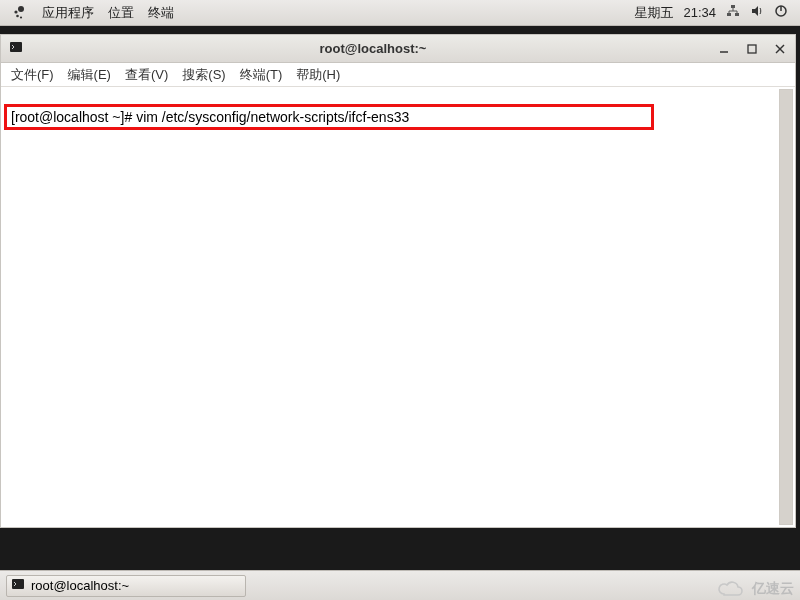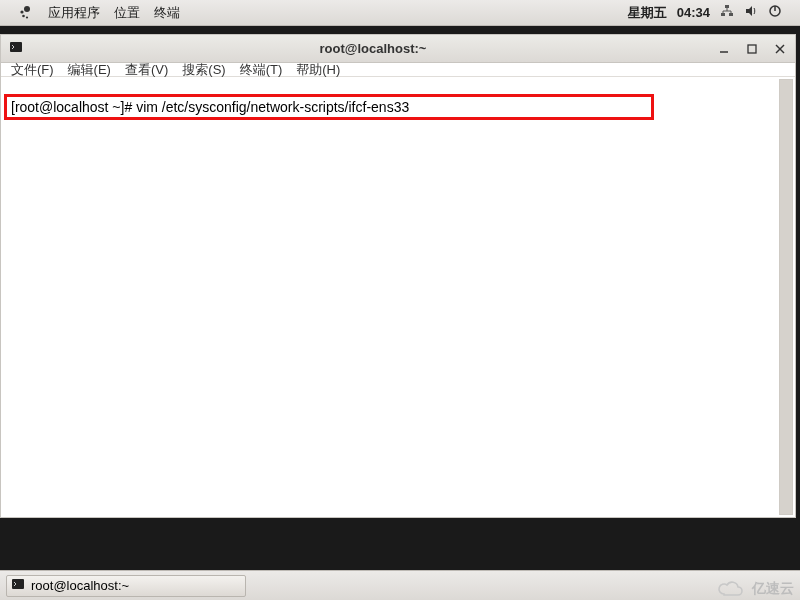--- a/index.html
+++ b/index.html
@@ -1,31 +1,31 @@
 <!DOCTYPE html>
 <html><head>
 <meta charset="utf-8">
 <style>
   * { margin: 0; padding: 0; box-sizing: border-box; font-family: "WenQuanYi Micro Hei", "Microsoft YaHei", Arial, sans-serif; }
   body { width: 800px; height: 600px; background: #f0f0f0; overflow: hidden; position: relative; }
 
-  .topbar { height: 26px; background: linear-gradient(#eceae8,#dcd9d5); display: flex; align-items: center; padding: 0 18px; font-size: 13px; color: #222; border-bottom: 1px solid #bdb9b4; }
+  .topbar { height: 26px; background: linear-gradient(#eceae8,#dcd9d5); display: flex; align-items: center; padding: 0 12px; font-size: 13px; color: #222; border-bottom: 1px solid #bdb9b4; }
   .topbar .left { display: flex; align-items: center; gap: 14px; }
-  .topbar .right { margin-left: auto; display: flex; align-items: center; gap: 10px; font-weight: bold; }
+  .topbar .right { margin-left: auto; display: flex; align-items: center; gap: 10px; }
   .gnome-icon svg { display: block; }
 
   .desktop { position: absolute; left: 0; right: 0; top: 26px; bottom: 30px; background: #1a1a1a; }
   .window { position: absolute; left: 0; top: 8px; width: 796px; background: #fff; border: 1px solid #c8c5c0; }
   .titlebar { height: 28px; background: linear-gradient(#ecebe7,#dcd9d5); display: flex; align-items: center; padding: 0 8px; border-bottom: 1px solid #c8c5c0; }
   .titlebar .term-icon { margin-right: 6px; }
   .titlebar .title { flex: 1; text-align: center; font-size: 13px; font-weight: bold; color: #333; }
   .win-btns { display: flex; gap: 14px; }
   .win-btn { width: 14px; height: 14px; display: flex; align-items: center; justify-content: center; font-size: 12px; color: #333; cursor: pointer; }
 
-  .menubar { height: 14px; display: flex; align-items: center; gap: 14px; padding: 0 10px; font-size: 13px; color: #333; border-bottom: 1px solid #e0ddd9; background: #fff; }
+  .menubar { height: 24px; display: flex; align-items: center; gap: 14px; padding: 0 10px; font-size: 13px; color: #333; border-bottom: 1px solid #e0ddd9; background: #fff; }
 
   .term-body { height: 440px; background: #fff; font-family: "DejaVu Sans Mono","Courier New",monospace; font-size: 14px; color: #000; position: relative; overflow: hidden; }
   .highlight { position: absolute; left: 3px; top: 17px; width: 650px; border: 3px solid #e11; padding: 2px 4px; white-space: pre; font-family: inherit; }
   .scrollbar { position: absolute; right: 2px; top: 2px; width: 14px; bottom: 2px; background: #f2f1ee; border: 1px solid #cfcbc5; }
   .scrollbar .thumb { width: 100%; height: 100%; background: #d6d2cc; }
 
   .taskbar { position: absolute; left: 0; right: 0; bottom: 0; height: 30px; background: linear-gradient(#eceae8,#dcd9d5); border-top: 1px solid #bdb9b4; display: flex; align-items: center; padding: 0 6px; font-size: 13px; }
   .task-tab { display: flex; align-items: center; gap: 6px; padding: 2px 10px 2px 4px; background: linear-gradient(#f4f2ef,#ddd9d4); border: 1px solid #b9b5af; border-radius: 2px; min-width: 240px; height: 22px; }
   .watermark { position: absolute; right: 6px; bottom: 2px; display: flex; align-items: center; gap: 4px; color: #bdbdbd; font-size: 14px; font-weight: bold; margin-top: 28px; }
   .ysy svg { display: block; }
@@ -42,21 +42,21 @@
           <circle cx="5.5" cy="11" r="1.3" fill="#333"></circle>
           <circle cx="9" cy="12.5" r="1.1" fill="#333"></circle>
         </svg>
     </span>
     <span>应用程序</span>
     <span>位置</span>
     <span>终端</span>
   </div>
   <div class="right">
     <span>星期五</span>
-    <span>04:34</span>
+    <span>21:34</span>
     <span>
       <svg width="14" height="14" viewBox="0 0 14 14">
           <rect x="5" y="1" width="4" height="3" fill="#555"></rect>
           <rect x="1" y="9" width="4" height="3" fill="#555"></rect>
           <rect x="9" y="9" width="4" height="3" fill="#555"></rect>
           <path d="M7 4v3M3 9V7h8v2" stroke="#555" fill="none"></path>
         </svg>
     </span>
     <span>
       <svg width="14" height="14" viewBox="0 0 14 14">

